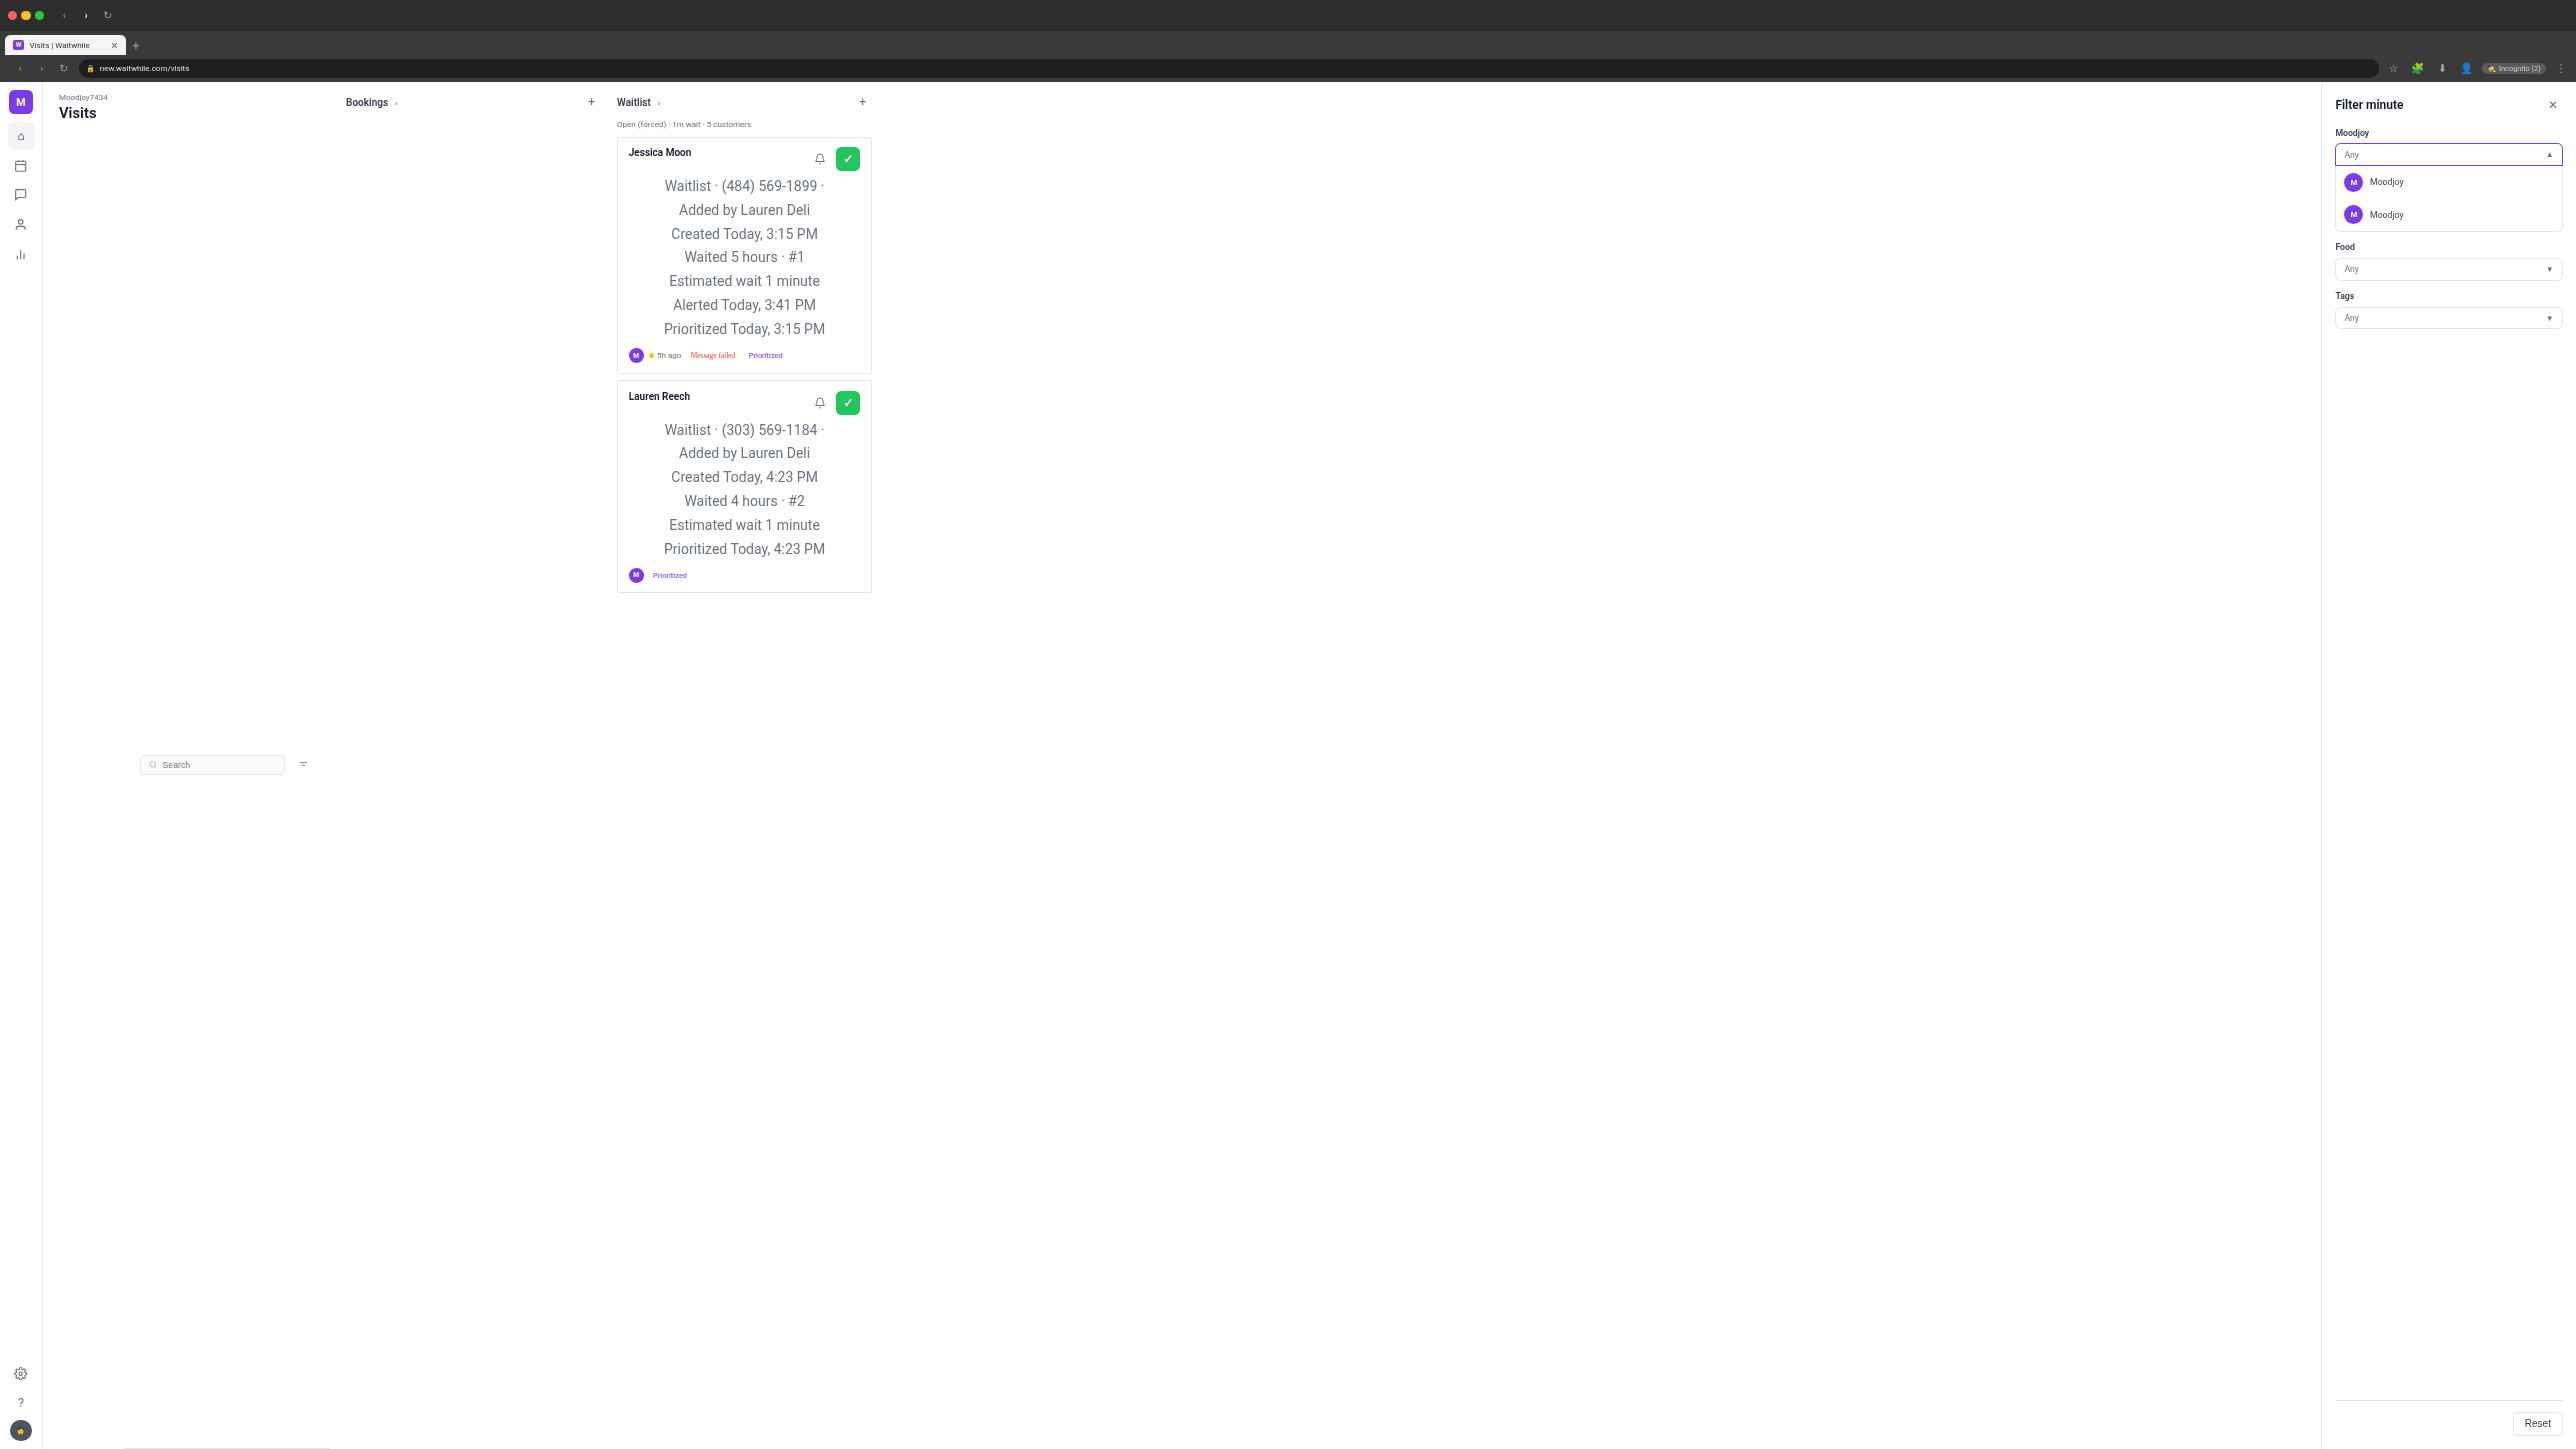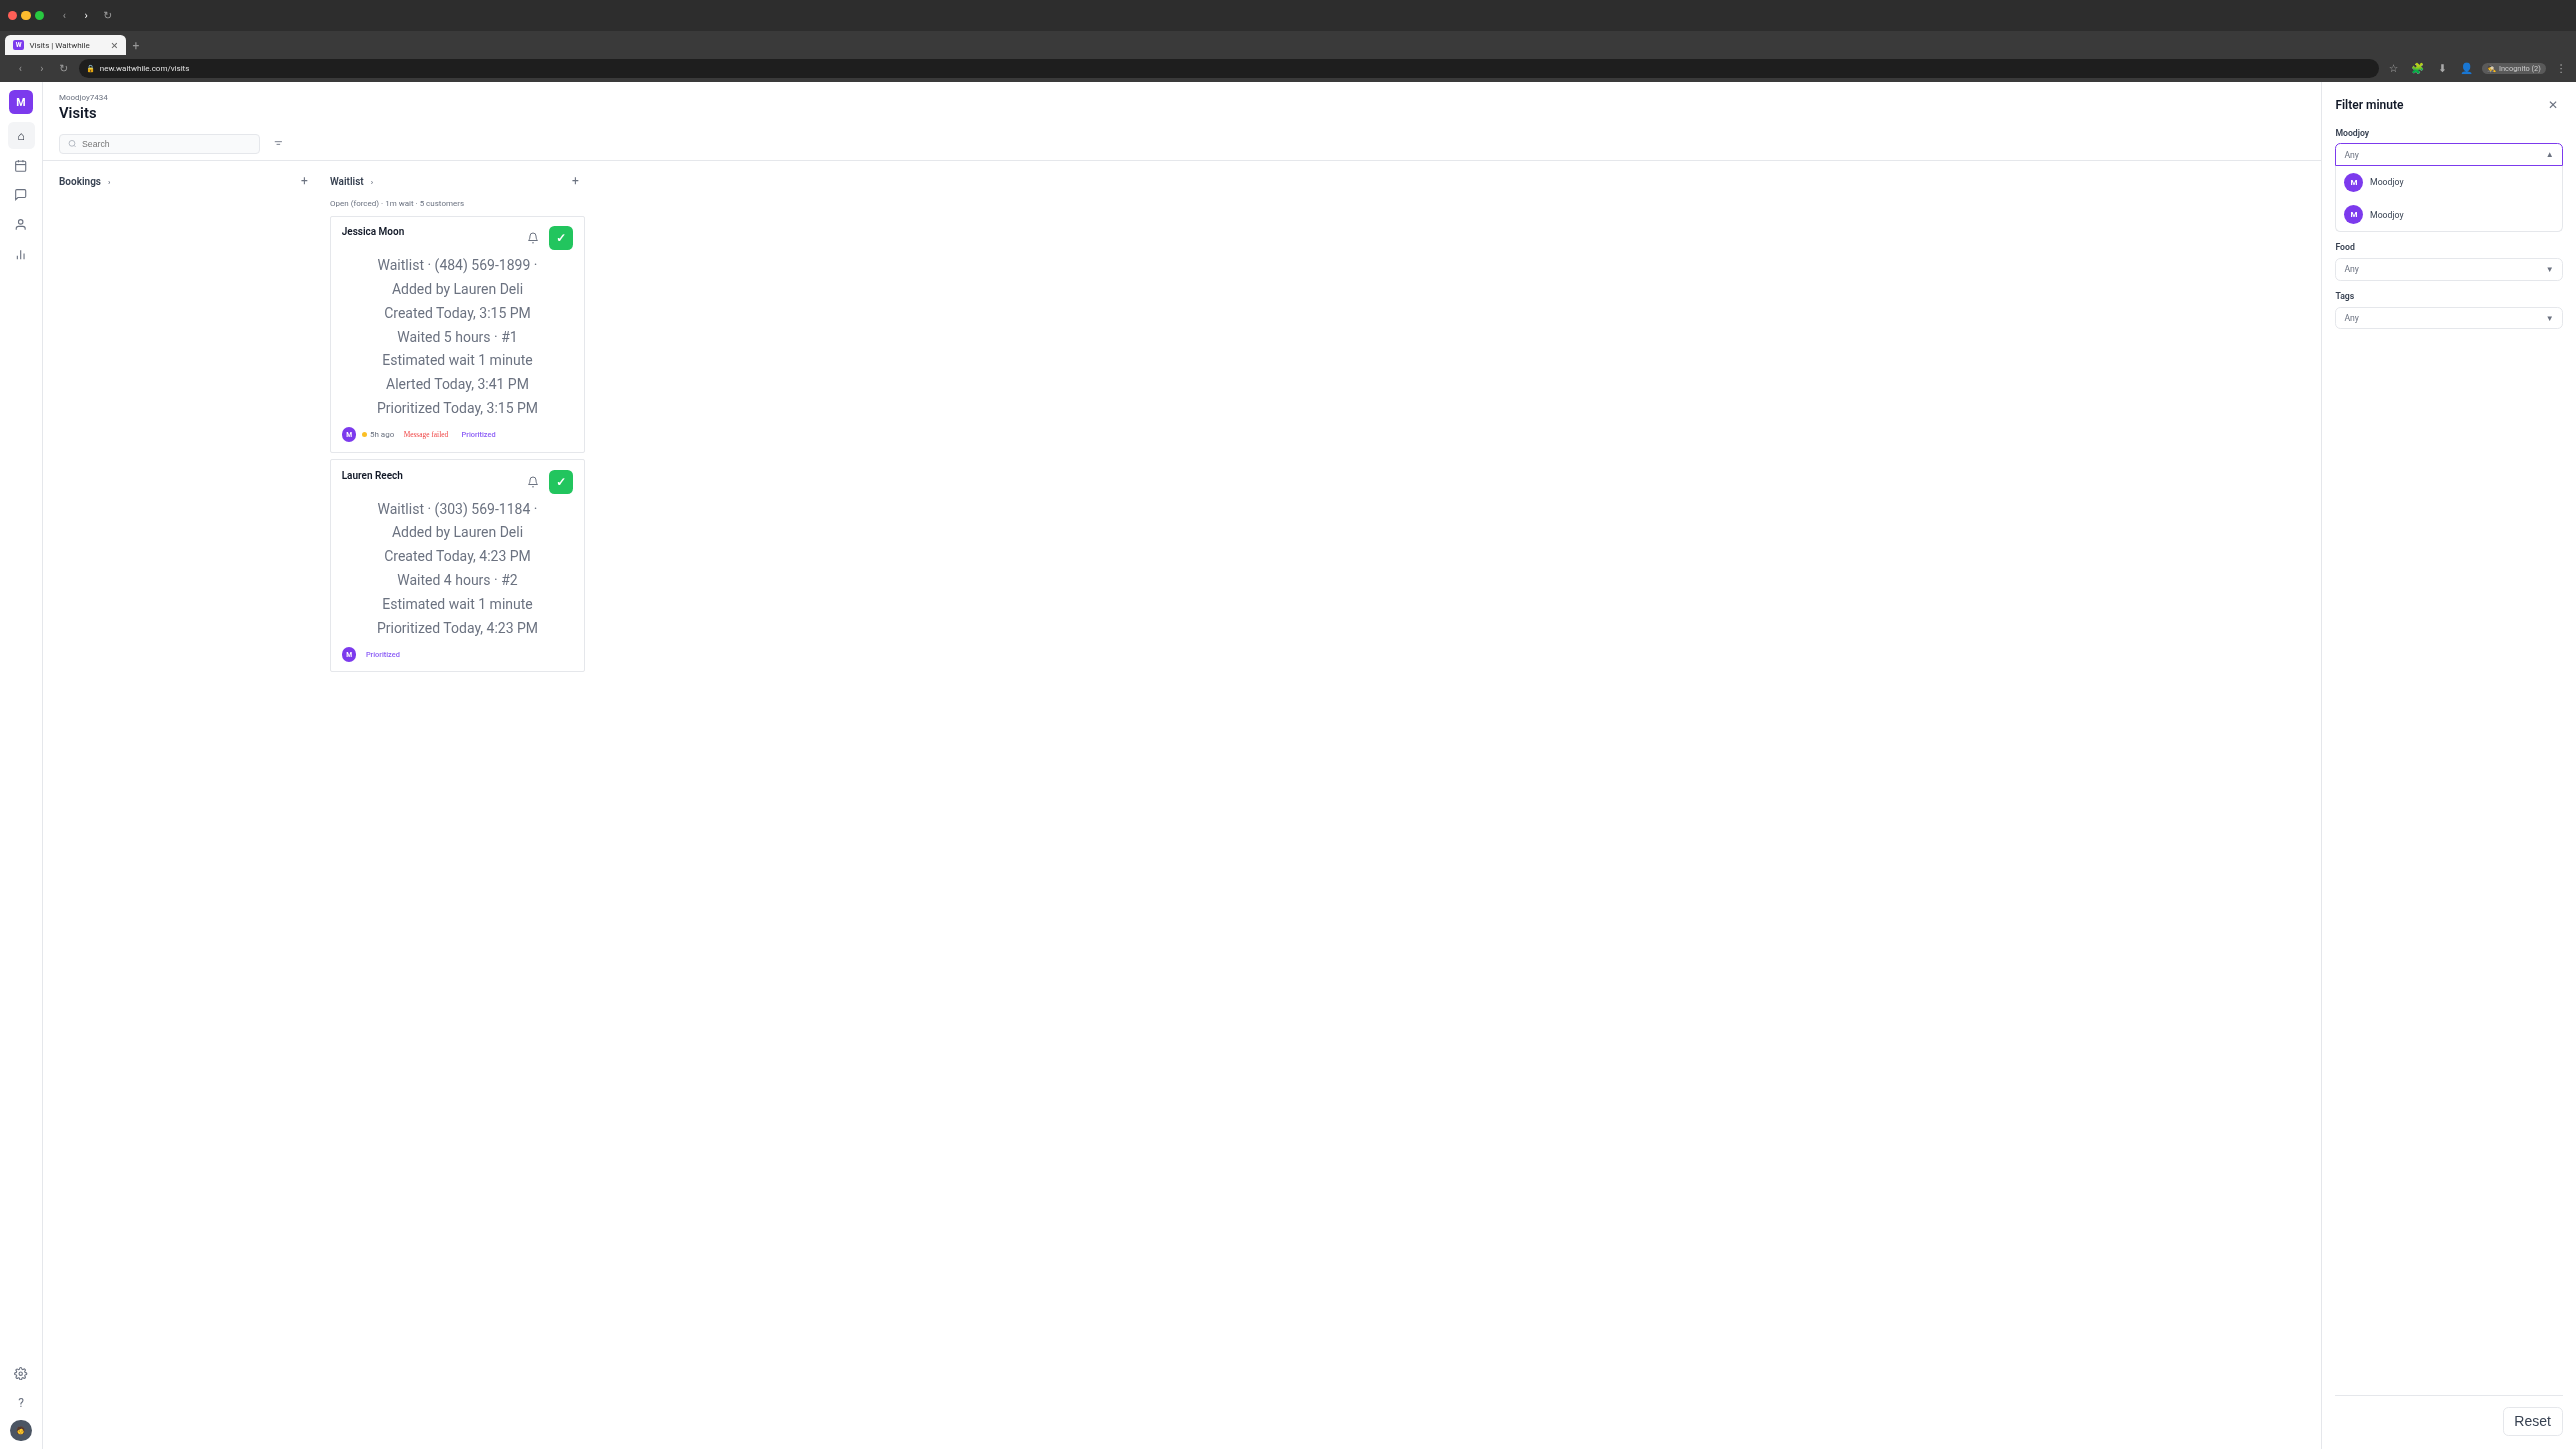--- a/index.html
+++ b/index.html
@@ -179,21 +179,21 @@
       display: flex;
       flex-direction: column;
       align-items: center;
       gap: 2.7px;
     }
 
     
     .main-content {
       flex: 1;
       display: flex;
-      flex-direction: column;
+      flex-direction: row;
       overflow: hidden;
     }
 
     .app-header {
       padding: 10.7px 16px 5.4px;
       background: #fff;
     }
     .app-header-title {
       font-size: 14.8px;
       font-weight: 600;
@@ -456,21 +456,21 @@
     }
 
     .filter-footer {
       margin-top: auto;
       padding-top: 10.7px;
       border-top: 0.7px solid #e5e7eb;
       display: flex;
       justify-content: flex-end;
     }
     .reset-btn {
-      font-size: 14px;
+      font-size: 10px;
       color: #374151;
       font-weight: 500;
       cursor: pointer;
       padding: 5.4px 10.7px;
       border-radius: 5.4px;
       border: 0.7px solid #e5e7eb;
       background: #fff;
     }
 
     

